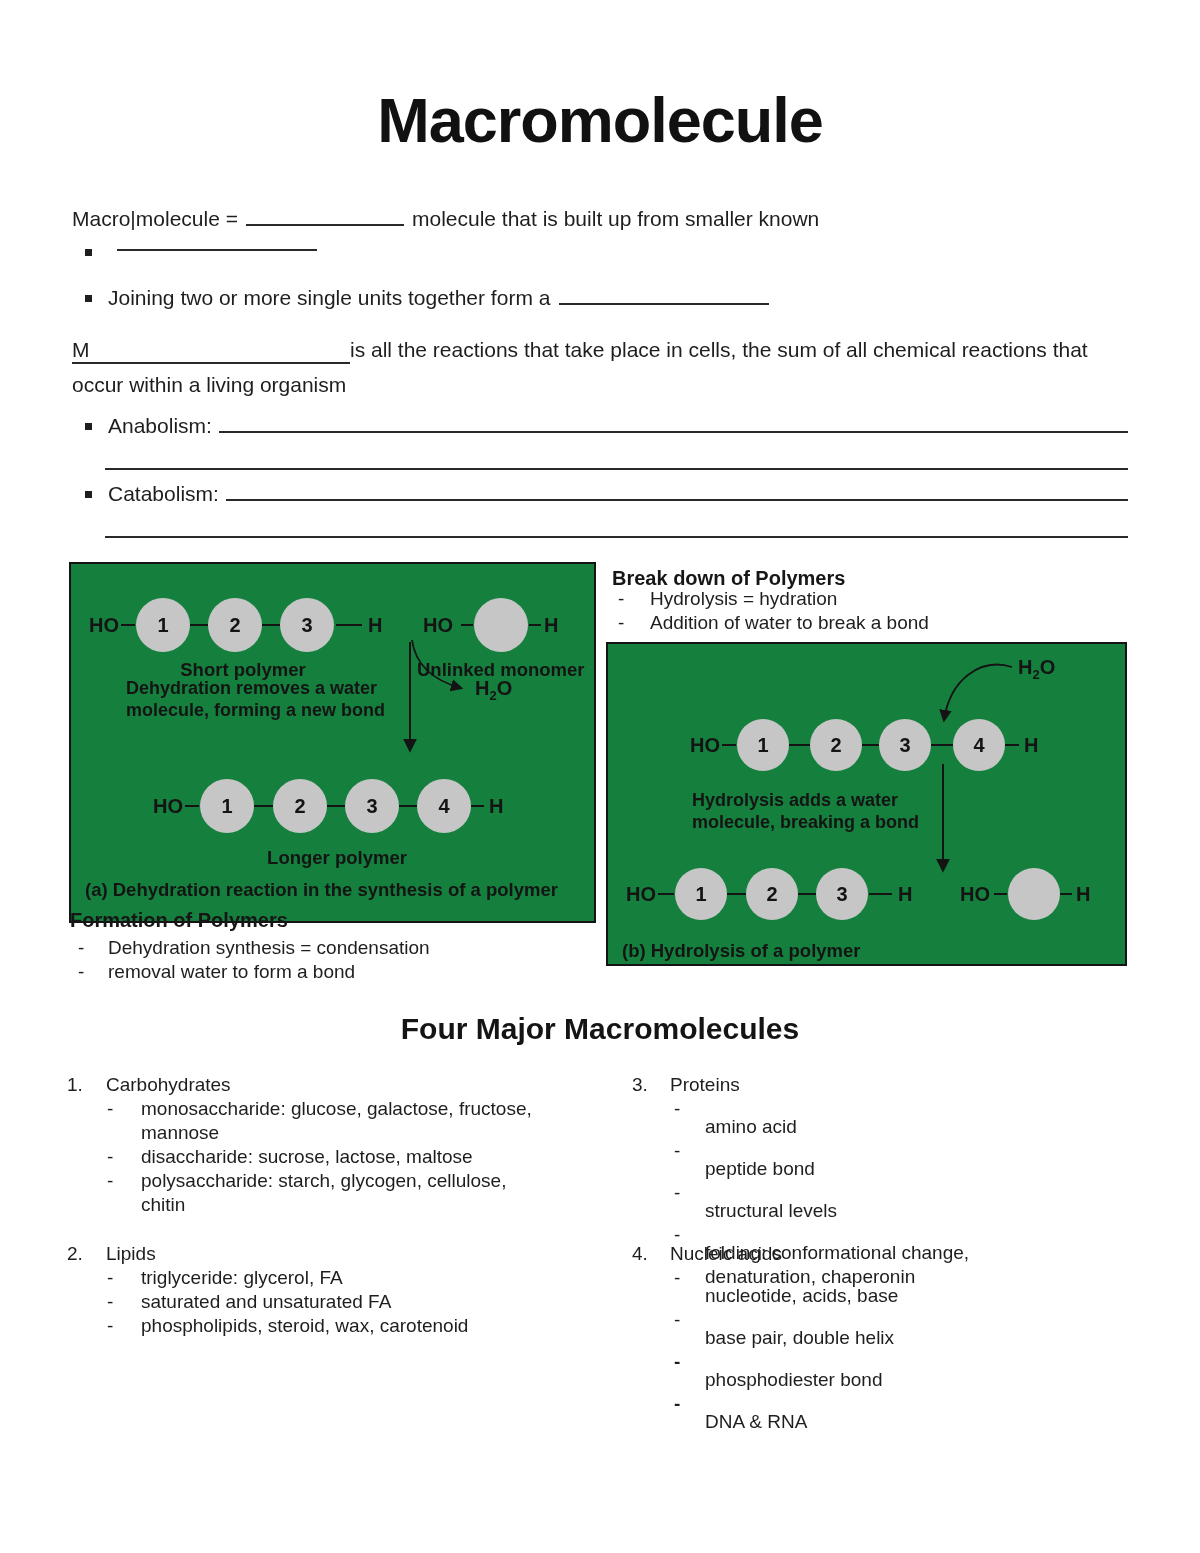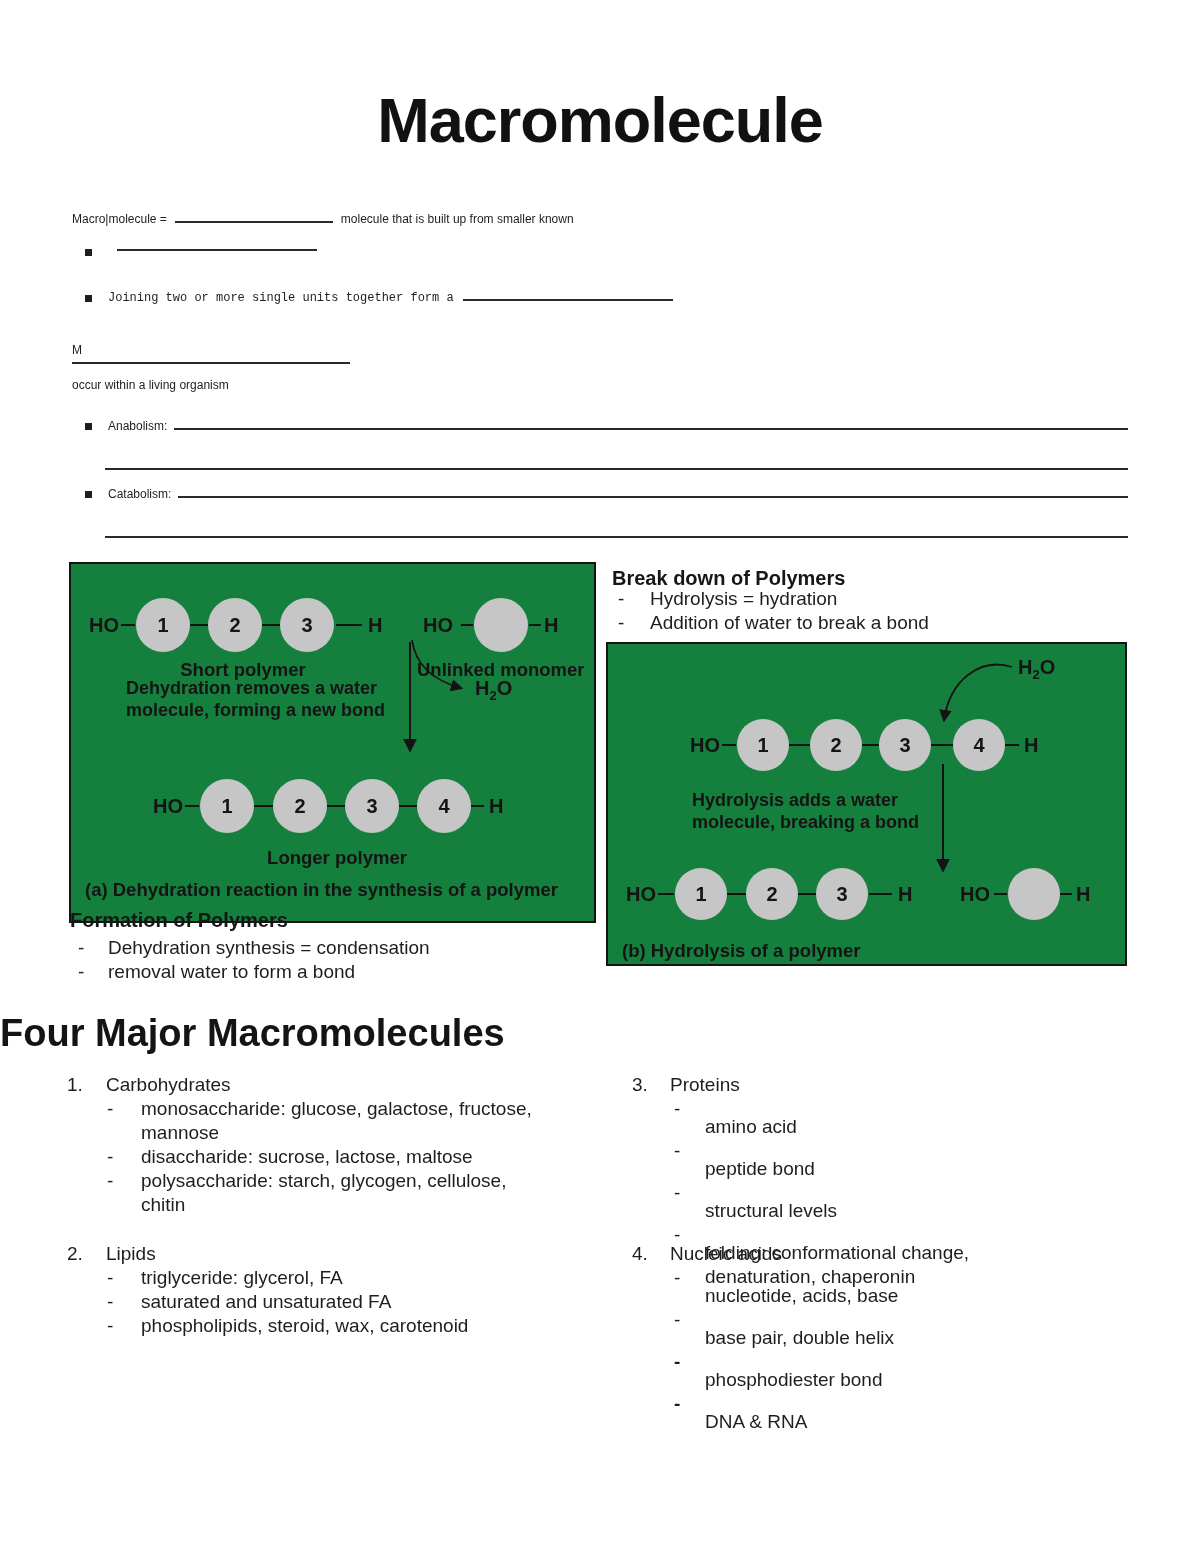--- a/index.html
+++ b/index.html
@@ -3,30 +3,30 @@
 <meta charset="utf-8">
 <style>
   * { margin:0; padding:0; box-sizing:border-box; }
   html,body { background:#ffffff; }
   body {
     width:1200px; height:1553px; position:relative;
     font-family:"Liberation Sans", sans-serif;
     color:#1e1e1e;
   }
   .abs { position:absolute; }
-  .t { font-size:12px; line-height:24px; }
+  .t { font-size:21px; line-height:24px; }
   .row { display:flex; align-items:baseline; }
   .sq { width:7px; height:7px; background:#1e1e1e; margin-right:16px; align-self:center; flex:0 0 auto; }
   .blank { display:inline-block; border-bottom:2px solid #2a2a2a; height:2px; align-self:baseline; }
   .title {
     left:0; top:84px; width:1200px; text-align:center;
     font-size:63px; font-weight:bold; letter-spacing:-1px; color:#111;
   }
   .h2 { font-size:20px; font-weight:bold; color:#161616; }
-  .h1c { left:0; top:1012px; width:1200px; text-align:left; font-size:38px; font-weight:bold; color:#141414; }
+  .h1c { left:0; top:1012px; width:1200px; text-align:center; font-size:30px; font-weight:bold; color:#141414; }
   .m-wrap { display:inline-flex; border-bottom:2px solid #2a2a2a; width:278px; }
   .cont-line { border-bottom:2px solid #2a2a2a; height:0; }
   .figbox { position:absolute; border:2.5px solid #141414; background:#15803d; }
   .figbox svg text { font-family:"Liberation Sans", sans-serif; font-weight:bold; fill:#141414; }
   .figbox svg .chem { font-size:20px; }
   .figbox svg .cnum { font-size:20px; }
   .figbox svg .lbl  { font-size:18.5px; }
   .figbox svg .note { font-size:18px; }
   .figbox svg .cap  { font-size:18.5px; }
   .figbox svg .wsub { font-size:13px; }
@@ -57,30 +57,31 @@
 
 <div class="abs t row" style="left:72px; top:207px;">
   <span>Macro|molecule =</span>
   <span class="blank" style="width:158px; margin:0 8px;"></span>
   <span>molecule that is built up from smaller known</span>
 </div>
 <div class="abs t row" style="left:85px; top:249px;">
   <span class="sq"></span>
   <span class="blank" style="width:200px; margin-left:9px;"></span>
 </div>
-<div class="abs t row" style="left:85px; top:286px;font-family:Liberation Mono, monospace;">
+<div class="abs t row" style="left:85px; top:286px;">
   <span class="sq"></span>
   <span>Joining two or more single units together form a</span>
   <span class="blank" style="width:210px; margin-left:9px;"></span>
 </div>
 
 <div class="abs t row" style="left:72px; top:338px;">
   <span class="m-wrap">
       <span>M</span>
     </span>
+    <span>is all the reactions that take place in cells, the sum of all chemical reactions that</span>
 </div>
 <div class="abs t" style="left:72px; top:373px;">occur within a living organism</div>
 
 <div class="abs t row" style="left:85px; top:414px; width:1043px;">
   <span class="sq"></span>
   <span>Anabolism:</span>
   <span class="blank" style="flex:1; margin-left:7px;"></span>
 </div>
 <div class="abs cont-line" style="left:105px; top:468px; width:1023px;"></div>
 

